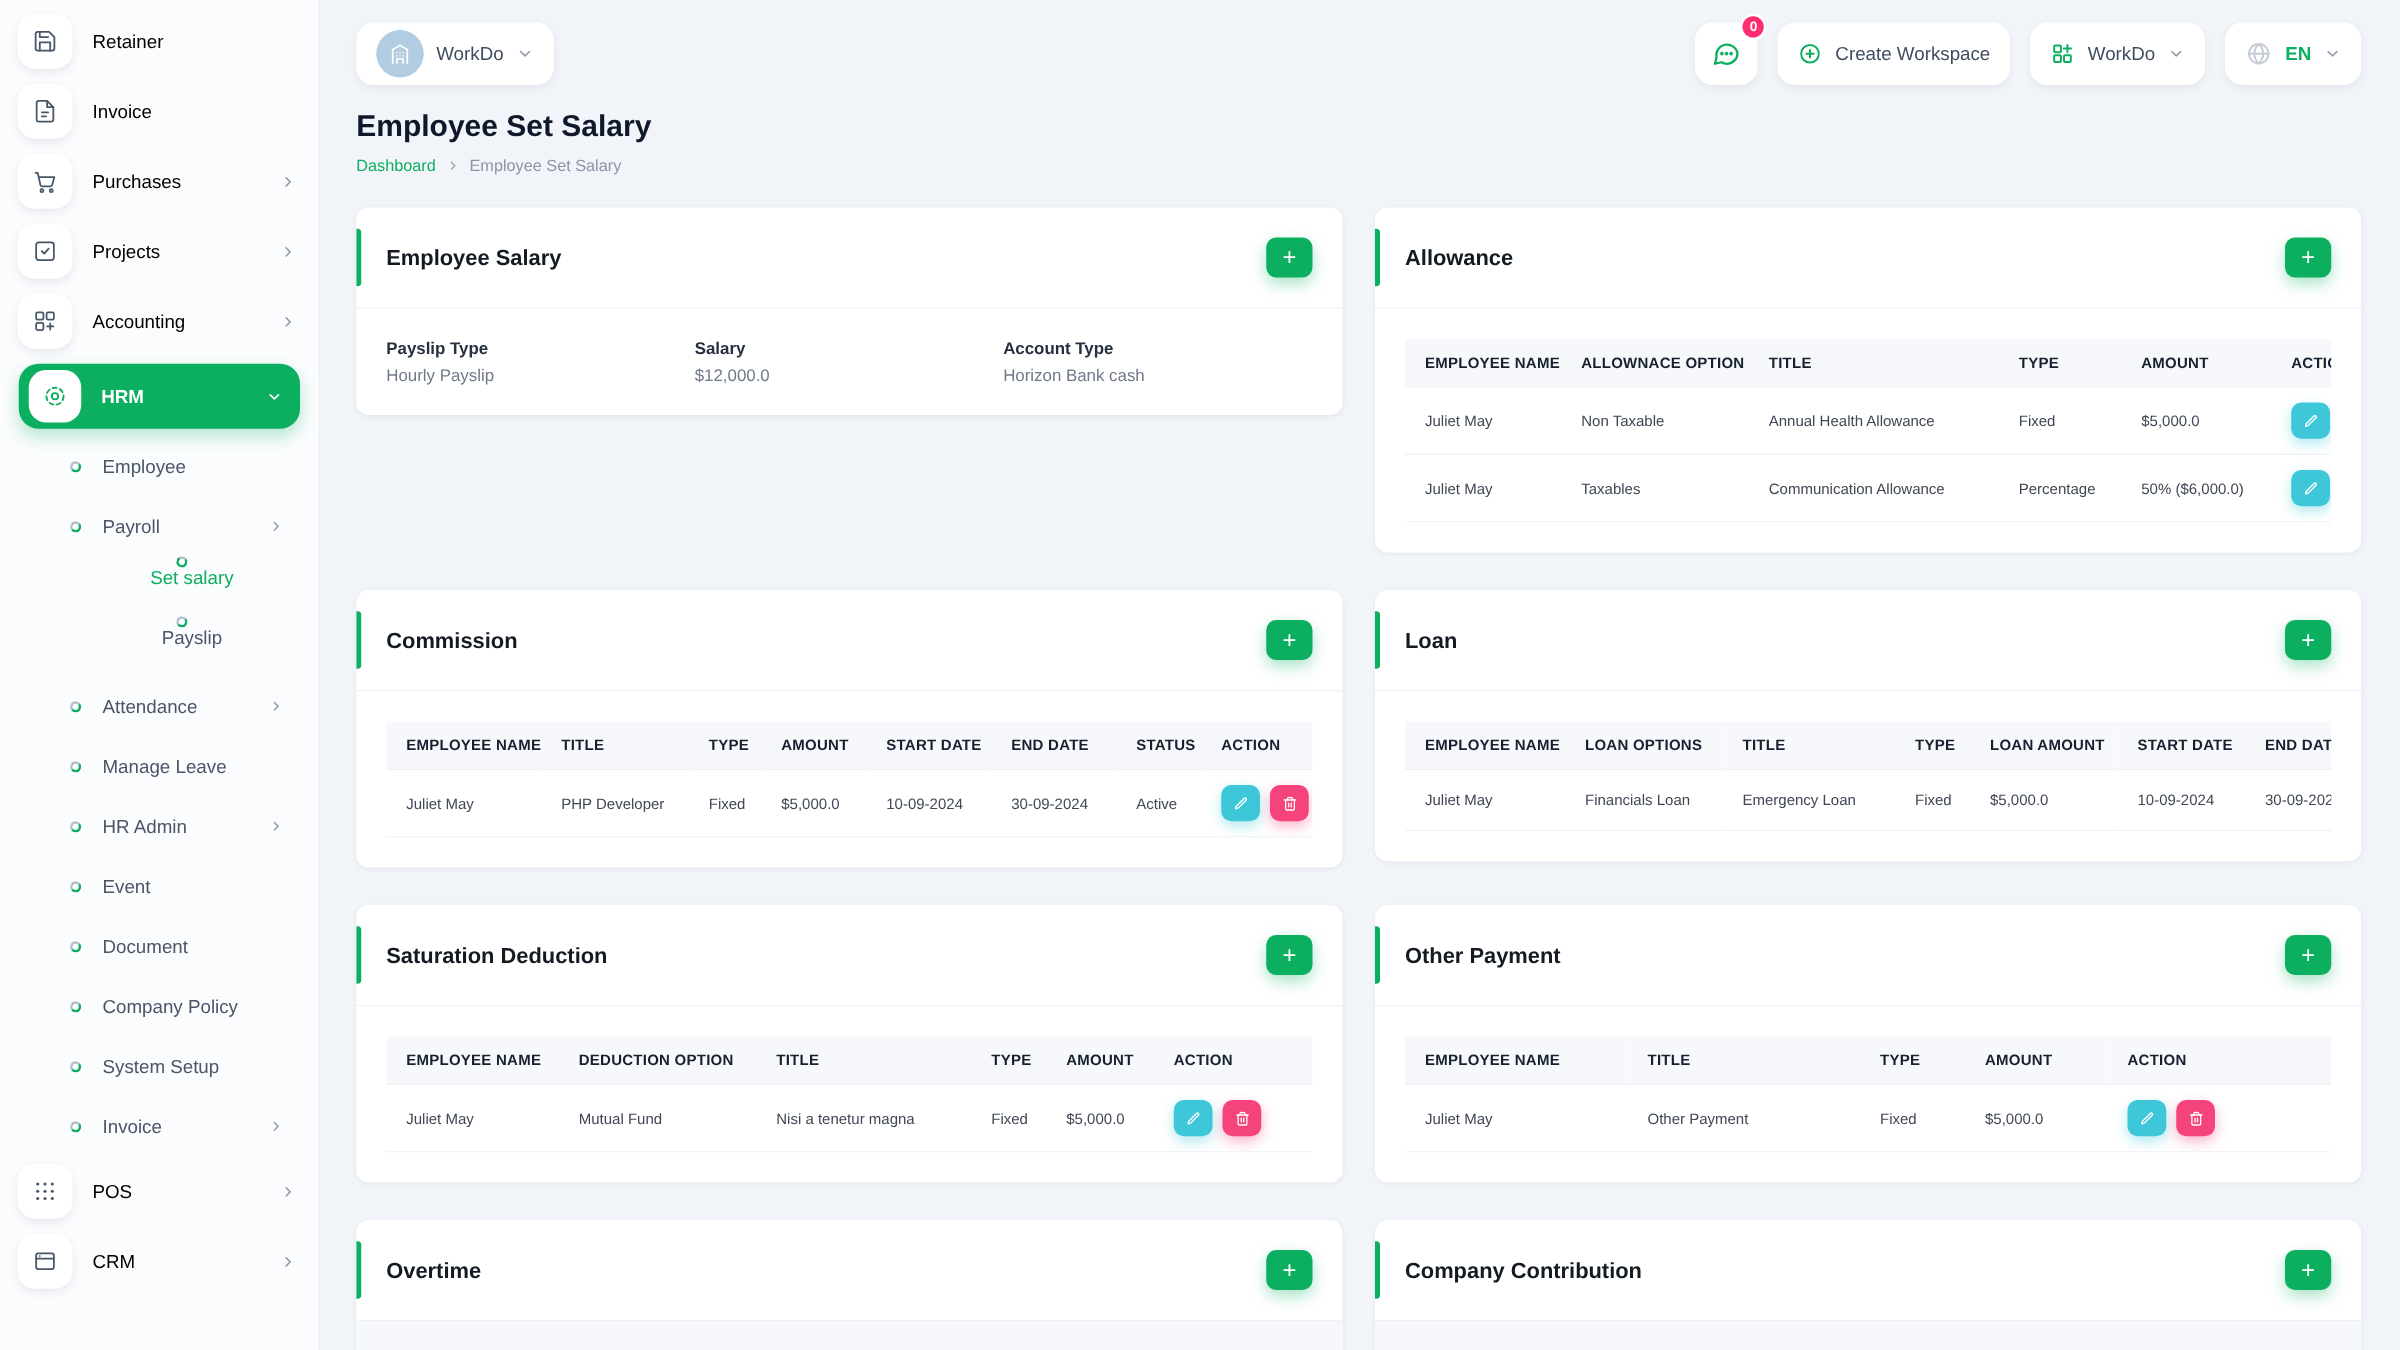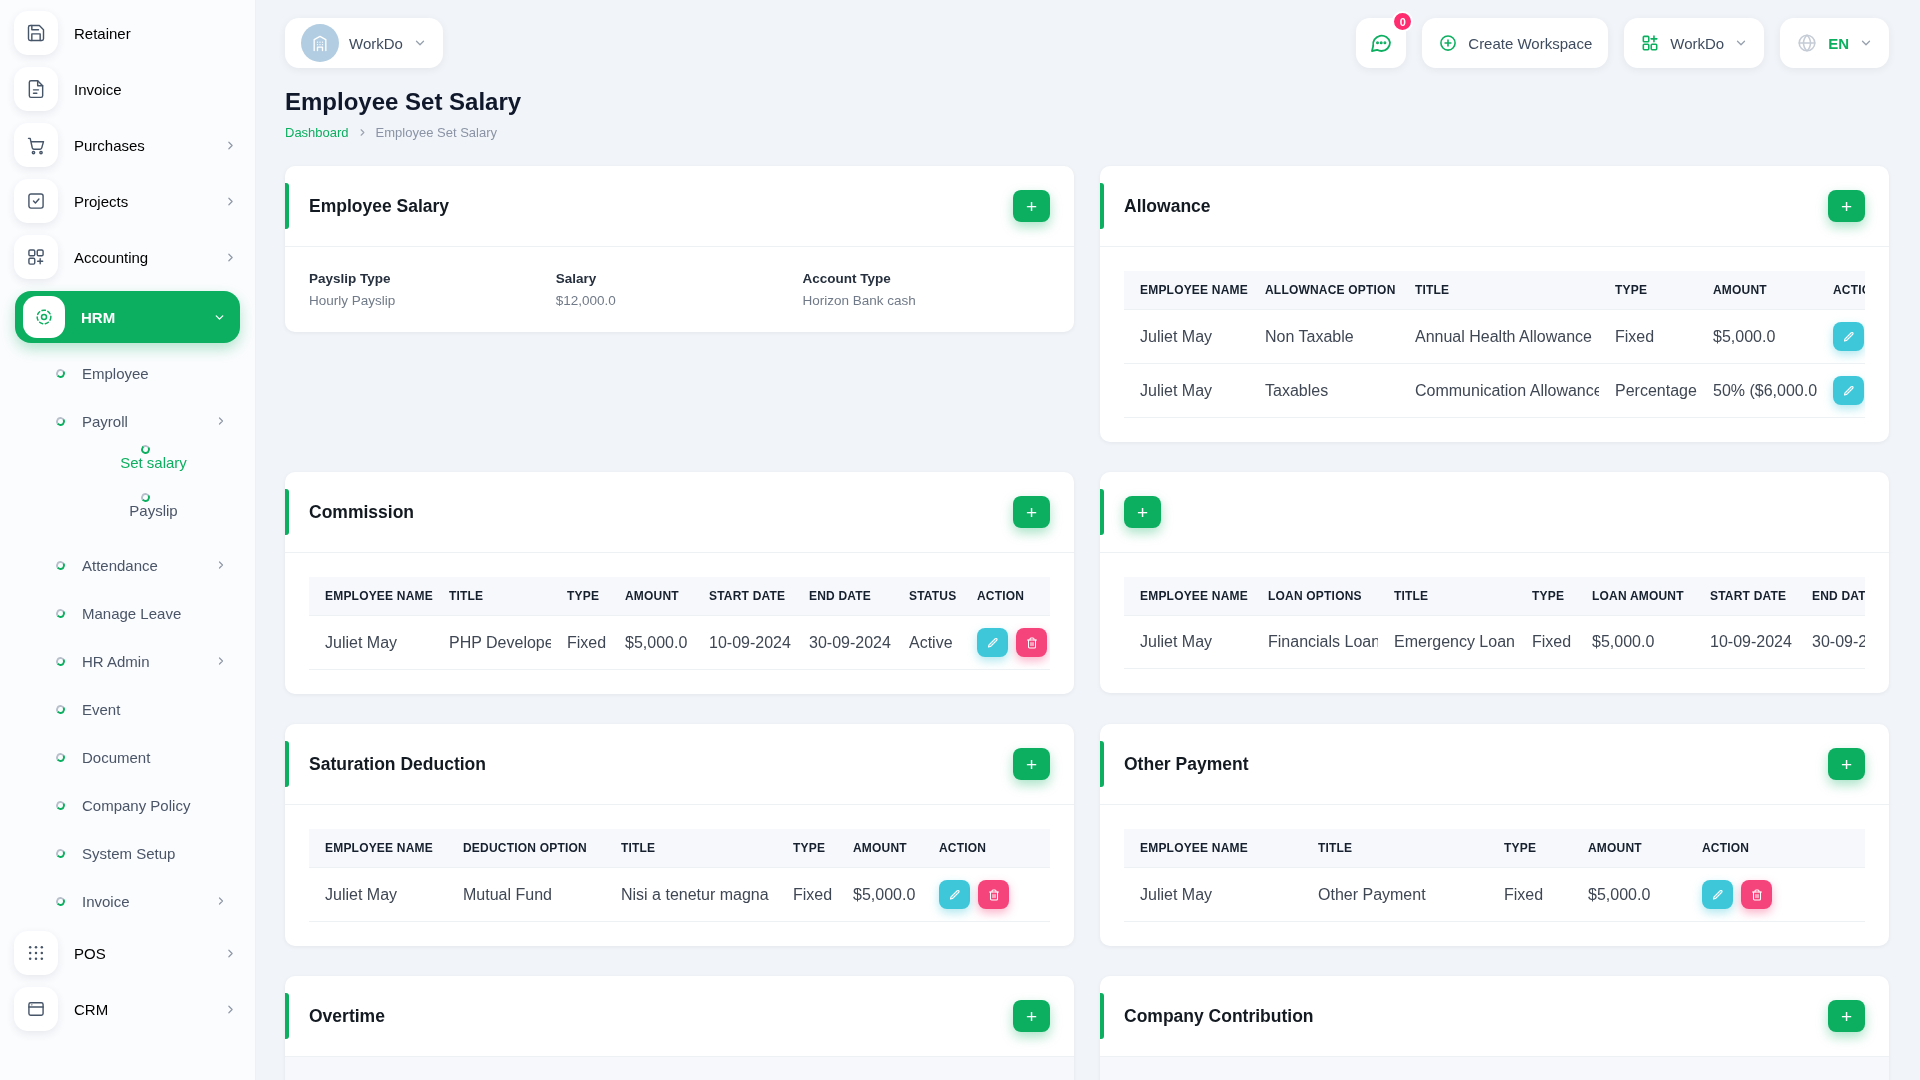--- a/index.html
+++ b/index.html
@@ -72,21 +72,21 @@
 
   .fields{display:flex;}
   .field{flex:0 0 33.3%;}
   .f-label{font-size:13.5px; font-weight:700; color:#26303e;}
   .f-value{font-size:13.5px; color:#707a88; margin-top:7px;}
 
   .tblwrap{overflow:hidden;}
   table.tbl{border-collapse:collapse; table-layout:fixed; width:741px;}
   .tbl th{background:var(--thead); text-align:left; font-size:12px; font-weight:700; letter-spacing:.2px;
     color:#16202e; text-transform:uppercase; padding:12px 16px; white-space:nowrap; overflow:hidden;}
-  .tbl td{font-size:16px; color:#3f4754; padding:17px 16px; border-bottom:1px solid var(--line); white-space:nowrap; overflow:hidden;}
+  .tbl td{font-size:12px; color:#3f4754; padding:17px 16px; border-bottom:1px solid var(--line); white-space:nowrap; overflow:hidden;}
   .actions{display:flex; gap:8px; align-items:center; border-bottom:none !important;}
   td.actions{padding-top:12px; padding-bottom:12px;}
   tr{border-bottom:1px solid var(--line);}
   .act-btn{width:31px; height:29px; border:none; border-radius:8px; display:inline-flex; align-items:center;
     justify-content:center; cursor:pointer; flex:none;}
   .act-btn.edit{background:var(--info); box-shadow:0 4px 10px rgba(62,199,217,.4);}
   .act-btn.delete{background:var(--danger); box-shadow:0 4px 10px rgba(245,68,123,.4);}
 
   
   .t-allowance table.tbl{width:830px;}
@@ -530,20 +530,21 @@
                   </tr>
                 </tbody>
               </table>
             </div>
         </div>
       </div>
 
       <div class="card">
         <div class="card-header">
           <span class="accent"></span>
+          <h3 class="card-title">Loan</h3>
           <button class="add-btn">+</button>
         </div>
         <div class="card-body">
           <div class="tblwrap t-loan">
               <table class="tbl">
                 <thead>
                   <tr>
                     <th>EMPLOYEE NAME</th>
                     <th>LOAN OPTIONS</th>
                     <th>TITLE</th>

